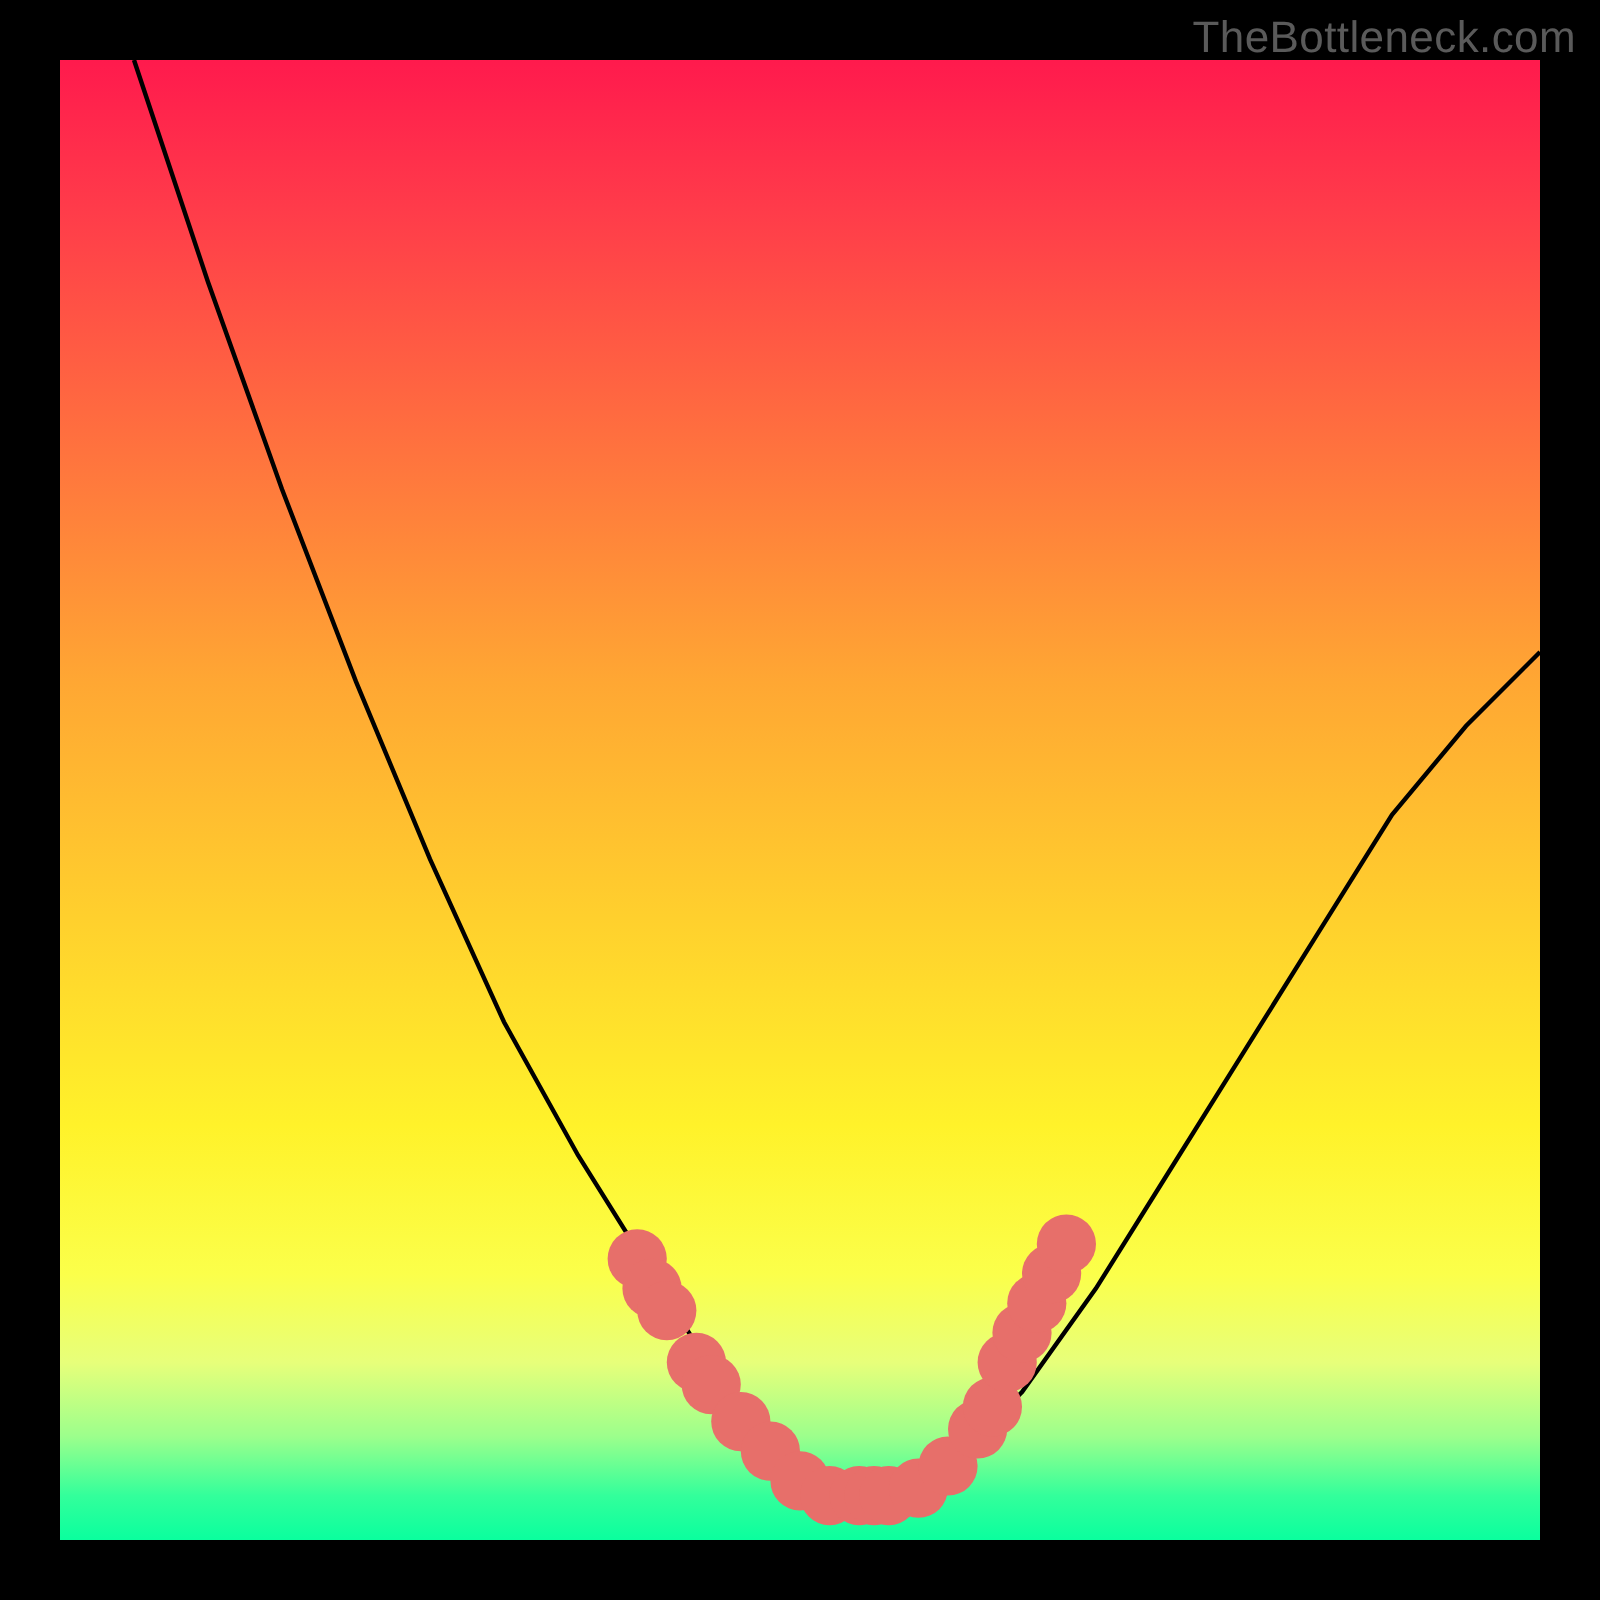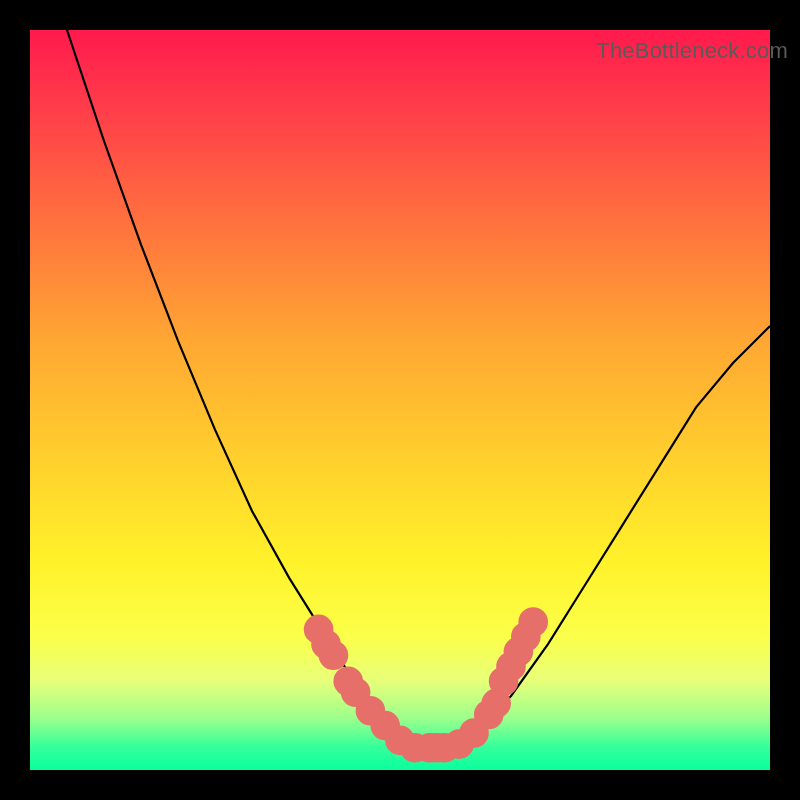--- a/index.html
+++ b/index.html
@@ -33,21 +33,20 @@
   }
   .watermark {
     position: absolute;
     top: 6px;
     right: 12px;
     color: #5a5a5a;
     font-size: 22px;
     font-weight: 500;
     letter-spacing: 0.2px;
     z-index: 10;
-    margin-top: 32px;
   }
   svg.plot {
     position: absolute;
     left: 0;
     top: 0;
     width: 740px;
     height: 740px;
     overflow: visible;
   }
 </style>

